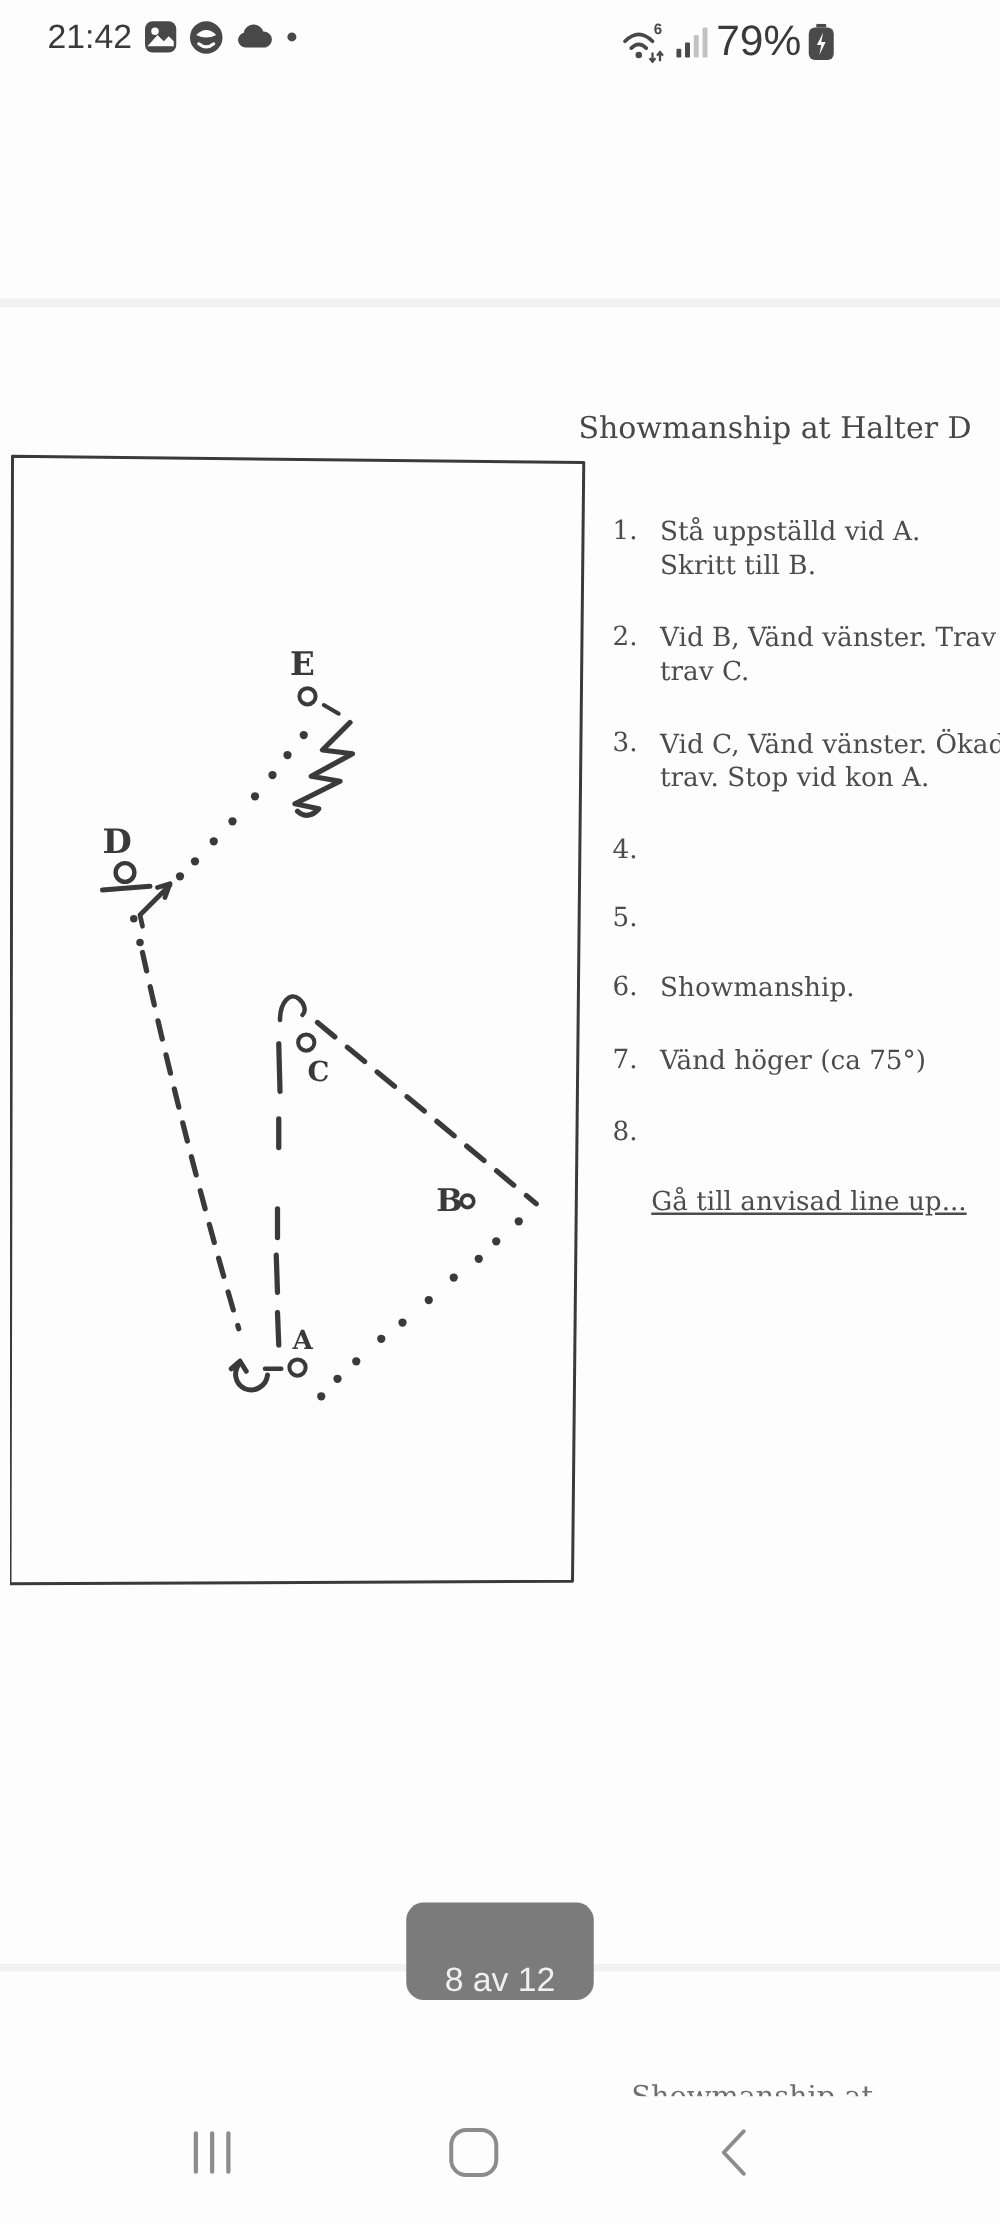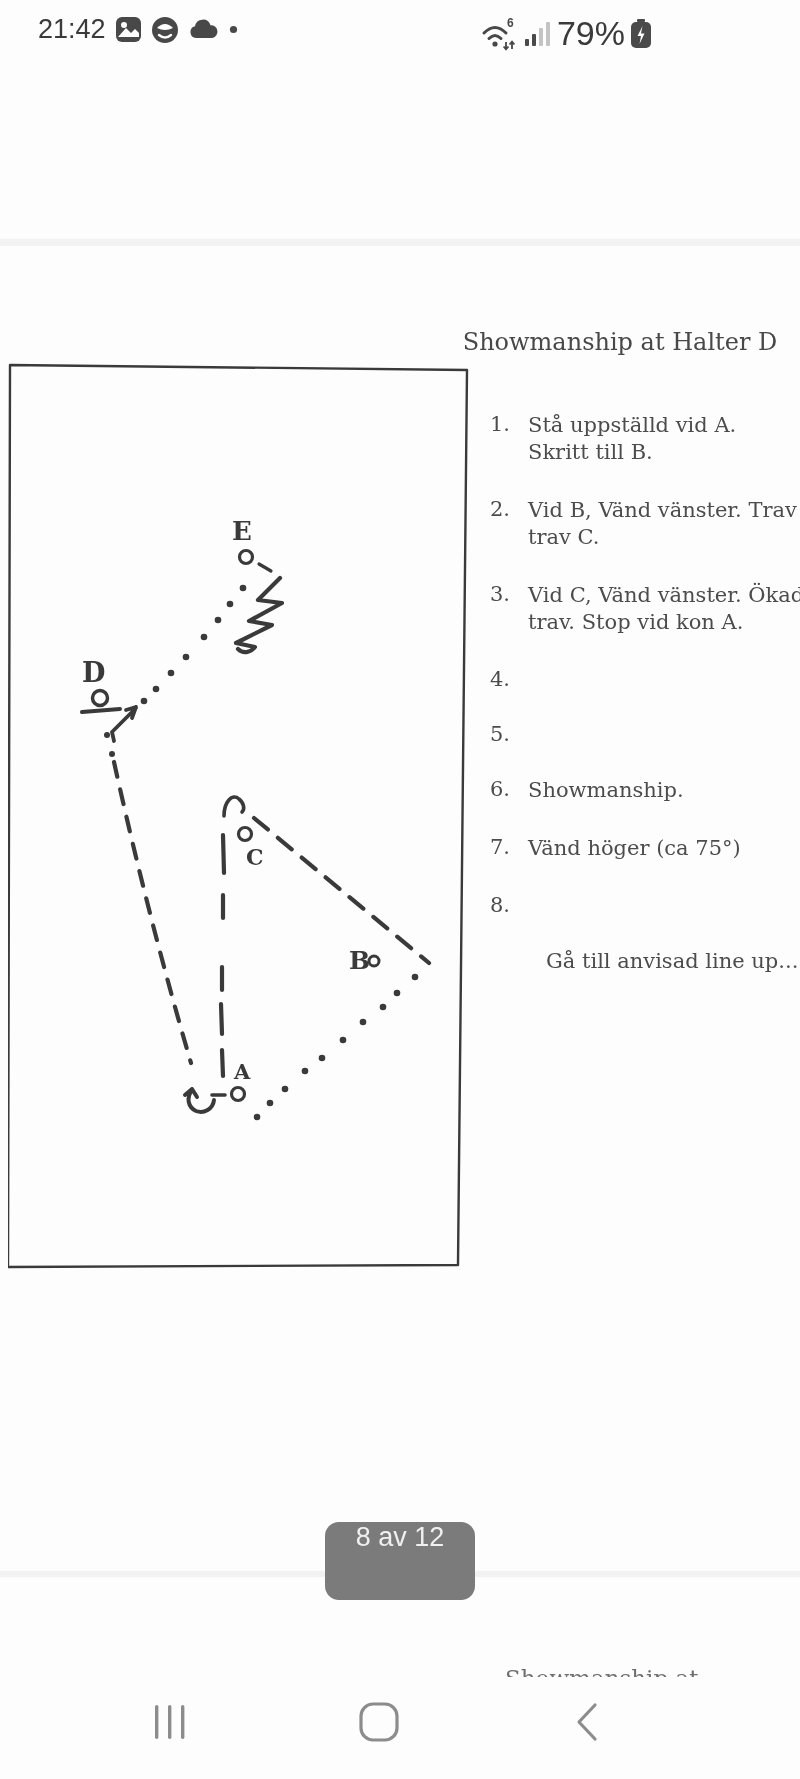--- a/index.html
+++ b/index.html
@@ -1,20 +1,20 @@
 <!DOCTYPE html>
 <html><head>
 <meta charset="utf-8">
 <style>
   html,body{margin:0;padding:0;background:#ffffff;}
   .screen{position:relative;width:800px;height:1779px;background:#fdfdfd;overflow:hidden;
           font-family:"Liberation Sans",sans-serif;}
 
   
-  .status-bar{position:absolute;left:0;top:0;width:656px;height:62px;display:flex;align-items:center;}
+  .status-bar{position:absolute;left:0;top:0;width:656px;height:62px;display:flex;align-items:center;padding-left:16px;}
   .sb-left{position:absolute;left:38px;top:14px;display:flex;align-items:center;gap:9px;}
   .sb-time{font-size:27px;color:#3a3a3a;letter-spacing:0px;}
   .sb-icon{display:block;}
   .sb-right{position:absolute;right:4px;top:14px;display:flex;align-items:center;gap:5px;}
   .sb-pct{font-size:34px;color:#3a3a3a;}
 
   
   .page-gap{position:absolute;left:0;width:800px;background:#f2f2f2;}
   .gap-top{top:239px;height:7px;}
   .gap-bottom{top:1571px;height:6px;}
@@ -23,25 +23,25 @@
   .arena-svg{position:absolute;left:8px;top:360px;}
 
   .doc-title{position:absolute;left:452px;top:328px;width:336px;text-align:center;
              font-family:"DejaVu Serif",serif;font-size:24px;color:#484848;white-space:nowrap;}
 
   .instructions{position:absolute;left:490px;top:412px;width:310px;
                 font-family:"DejaVu Serif",serif;font-size:21px;color:#4c4c4c;}
   .instr-item{display:flex;margin-bottom:31px;}
   .instr-num{width:30px;flex:0 0 30px;text-align:left;}
   .instr-txt{margin-left:8px;line-height:27px;white-space:nowrap;}
-  .closing-line{margin-left:56px;white-space:nowrap;line-height:27px;}
+  .closing-line{margin-left:31px;white-space:nowrap;line-height:27px;text-decoration:underline;}
 
   
   .page-badge{position:absolute;left:325px;top:1522px;width:150px;height:78px;
-              background:#7b7b7b;border-radius:14px;display:flex;align-items:flex-start;justify-content:center;}
+              background:#7b7b7b;border-radius:14px;display:flex;align-items:flex-end;justify-content:center;}
   .page-badge span{color:#f0f0f0;font-size:27px;}
 
   
   .next-page-preview{position:absolute;left:505px;top:1666px;width:260px;height:11px;overflow:hidden;
                      font-family:"DejaVu Serif",serif;font-size:23px;color:#6e6e6e;line-height:24px;}
 
   
   .nav-bar{position:absolute;left:0;top:1690px;width:800px;height:70px;}
   .nav-btn{position:absolute;top:0;width:70px;height:64px;display:flex;align-items:center;justify-content:center;
            background:transparent;border:none;padding:0;cursor:pointer;}

